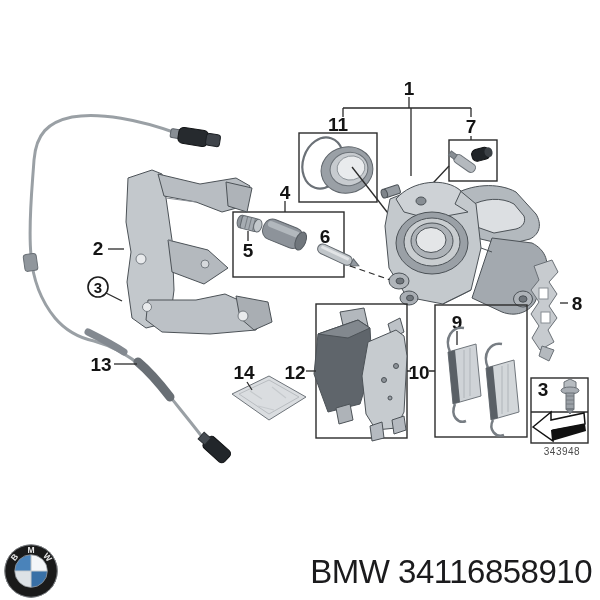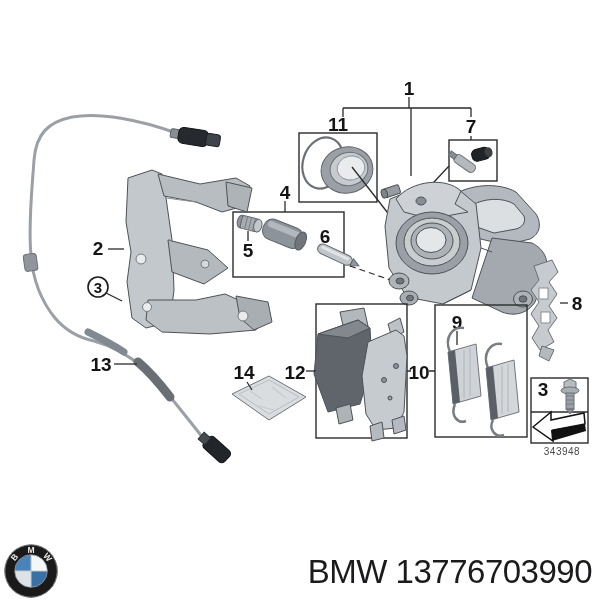--- a/index.html
+++ b/index.html
@@ -253,16 +253,16 @@
           <path d="M-17,0 H17 M0,-17 V17" stroke="#c6cbd0" stroke-width="1"></path>
           <circle r="17.2" fill="none" stroke="#9aa0a5" stroke-width="0.8"></circle>
         </g>
         <g fill="#e9e9e9" font-size="9" font-weight="bold" text-anchor="middle">
           <text transform="rotate(-50) translate(0,-19.5)">B</text>
           <text transform="translate(0,-19.5)">M</text>
           <text transform="rotate(50) translate(0,-19.5)">W</text>
         </g>
       </g>
     </svg>
-    <div class="part-label">BMW 13776703990</div>
+    <div class="part-label">BMW 34116858910</div>
   </div>
 
 </div>
 
 </body></html>

